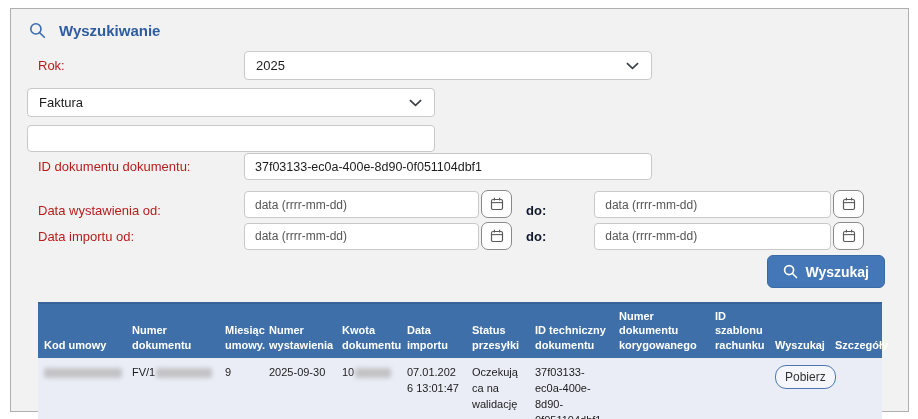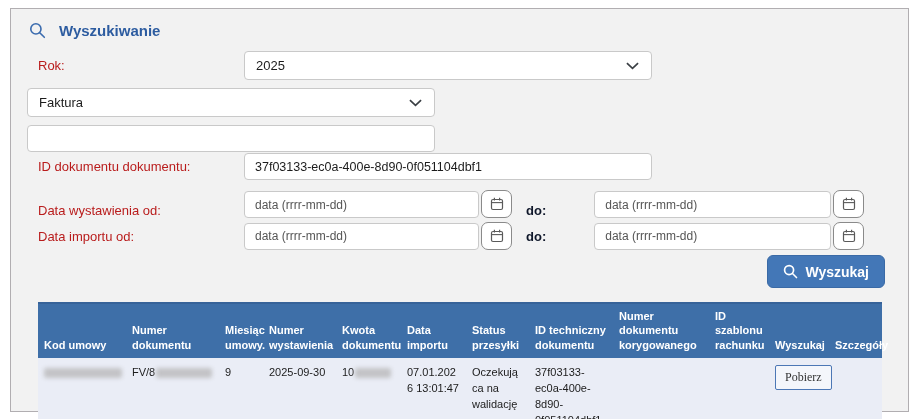--- a/index.html
+++ b/index.html
@@ -100,23 +100,23 @@
     word-wrap: break-word;
   }
   .redacted {
     display: inline-block; height: 10px; border-radius: 2px;
     background: #c3c3c6; filter: blur(2px); vertical-align: middle;
   }
   .red-kod { width: 78px; }
   .red-num { width: 56px; margin-left: 1px; }
   .red-kwota { width: 36px; margin-left: 1px; }
   .download-btn {
-    background: #f4f6fb; border: 1px solid #4c77b5; border-radius: 2px;
+    background: #f4f6fb; border: 1px solid #4c77b5; border-radius: 11px;
     color: #333; font-size: 12px; padding: 4px 9px; cursor: pointer;
-    font-family: Liberation Serif, serif;
+    font-family: Liberation Sans, sans-serif;
   }
 </style>
 </head>
 <body>
 
 <div class="panel">
 
   <div class="panel-header">
     <svg class="magnifier-blue" viewBox="0 0 18 18">
       <circle cx="7.3" cy="7.3" r="5.4" fill="none" stroke="#3a6bae" stroke-width="1.7"></circle>
@@ -237,21 +237,21 @@
           <th>ID techniczny dokumentu</th>
           <th>Numer dokumentu korygowanego</th>
           <th>ID szablonu rachunku</th>
           <th>Wyszukaj</th>
           <th>Szczegóły</th>
         </tr>
       </thead>
       <tbody>
         <tr>
           <td><span class="redacted red-kod"></span></td>
-          <td><span>FV/8</span><span class="redacted red-num"></span></td>
+          <td><span>FV/1</span><span class="redacted red-num"></span></td>
           <td>9</td>
           <td>2025-09-30</td>
           <td><span>10</span><span class="redacted red-kwota"></span></td>
           <td>07.01.2026 13:01:47</td>
           <td>Oczekująca na walidację</td>
           <td>37f03133-ec0a-400e-8d90-0f051104dbf1</td>
           <td></td>
           <td></td>
           <td>
             <button class="download-btn">Pobierz</button>

